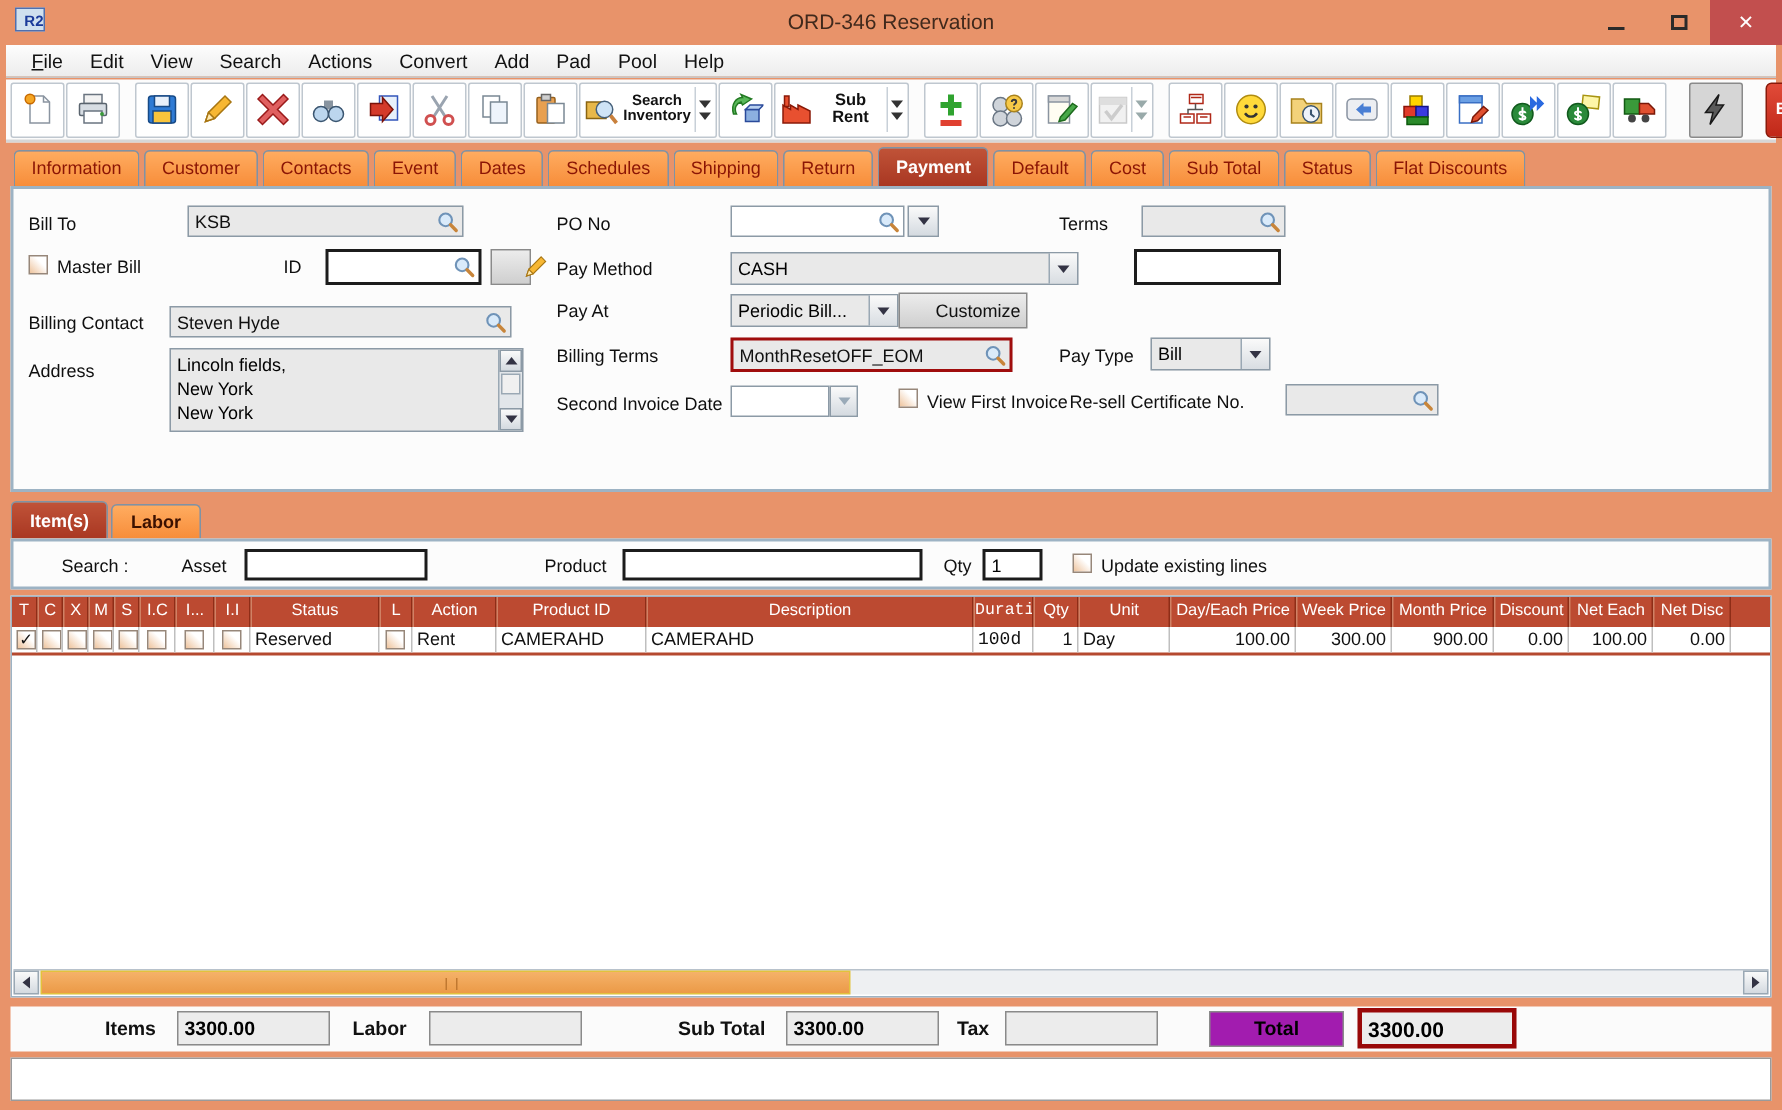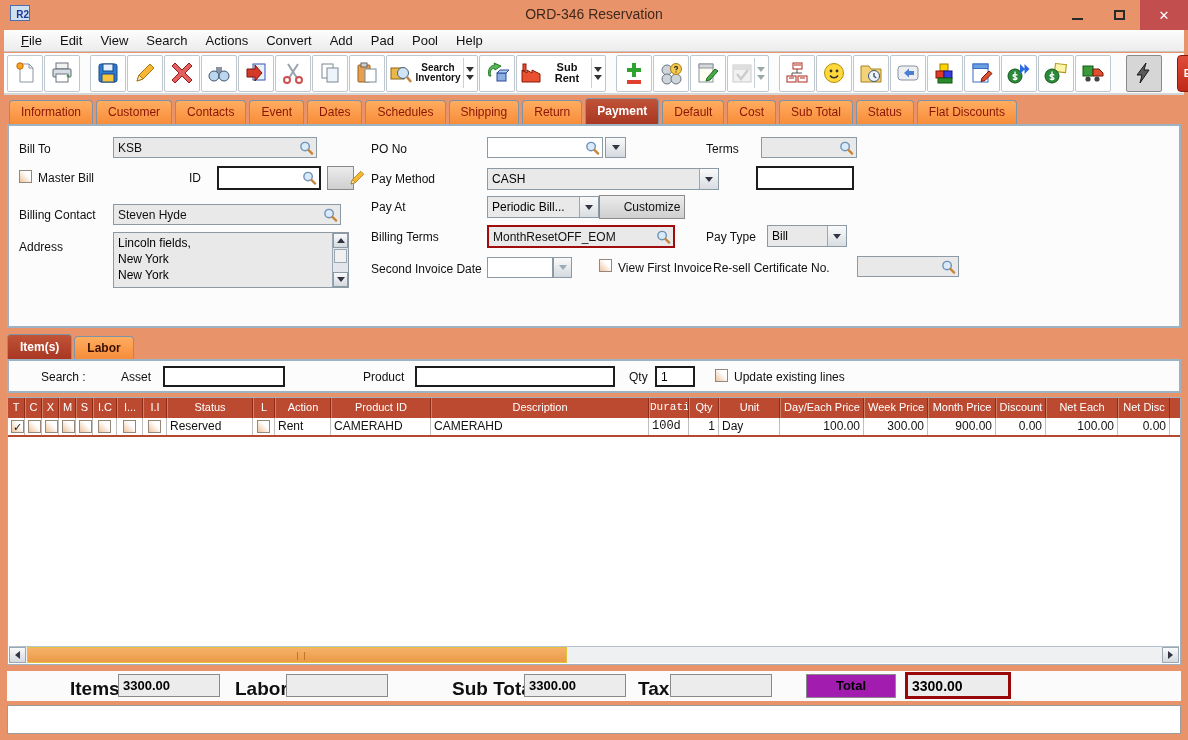--- a/index.html
+++ b/index.html
@@ -81,33 +81,33 @@
   .th:first-child { border-left:none; }
   .trow { display:flex; height:19px; border-bottom:2px solid #b5492f; background:#fff; }
   .td { flex:none; font-size:12px; color:#111; line-height:17px; padding:0 3px; border-right:1px solid #bfbfbf; overflow:hidden; white-space:nowrap; display:flex; align-items:center; }
   .td.num { justify-content:flex-end; }
   .td .cb { position:static; flex:none; margin:auto; }
   .col1 {width:17px;} .col2 {width:24px;} .col3 {width:26px;} .col4 {width:24px;}
   .col-status {width:86px;} .col-l {width:22px;} .col-action {width:56px;}
   .col-pid {width:100px;} .col-desc {width:218px;} .col-dur {width:40px;font-family:Liberation Mono, monospace;}
   .col-qty {width:30px;} .col-unit {width:61px;} .col-dep {width:84px;}
   .col-wp {width:64px;} .col-mp {width:68px;} .col-disc {width:50px;}
-  .col-ne {width:72px;} .col-nd {width:52px;}
+  .col-ne {width:56px;} .col-nd {width:52px;}
 
   
   .hscroll { position:absolute; left:1px; right:1px; bottom:1px; height:17px; background:#eef0f2; border-top:1px solid #b8c2cc; }
   .hs-btn { position:absolute; top:0; width:17px; height:16px; background:linear-gradient(#fafafa,#d4dae0); border:1px solid #9aa8b4; display:flex; align-items:center; justify-content:center; }
   .tri-l { width:0; height:0; border-top:4px solid transparent; border-bottom:4px solid transparent; border-right:5px solid #334; }
   .tri-r { width:0; height:0; border-top:4px solid transparent; border-bottom:4px solid transparent; border-left:5px solid #334; }
   .hs-thumb { position:absolute; left:18px; top:0; width:540px; height:16px; background:linear-gradient(#f5b269,#eb9a47); border:1px solid #e2c23c; }
   .hs-grip { position:absolute; left:50%; top:4px; width:8px; height:8px; border-left:1px solid #c07830; border-right:1px solid #c07830; }
 
   
   .totals { position:absolute; top:671px; left:7px; right:7px; height:30px; background:#fbfbfb; }
-  .tot-lbl { position:absolute; top:7px; font-size:19px; font-weight:bold; color:#111; }
+  .tot-lbl { position:absolute; top:7px; font-size:13px; font-weight:bold; color:#111; }
   .tot-fld { position:absolute; top:3px; height:23px; width:102px; background:#ececec; border:1px solid #8a8a8a; font-size:13px; font-weight:bold; padding:3px 4px 0 4px; }
   .total-label-box { position:absolute; top:3px; left:799px; width:90px; height:24px; background:#a21caf; border:1px solid #8a8a8a; font-size:13px; font-weight:bold; text-align:center; line-height:22px; }
   .total-value { position:absolute; top:1px; left:898px; width:106px; height:27px; background:#ececec; border:3px solid #990808; font-size:14px; font-weight:bold; padding:3px 4px 0 4px; }
 
   
   .statusbar { position:absolute; top:705px; left:7px; right:7px; height:29px; background:#fff; border:1px solid #9a9a9a; }
 </style>
 </head>
 <body>
 
@@ -364,21 +364,21 @@
     <span class="tab active">Payment</span>
     <span class="tab">Default</span>
     <span class="tab">Cost</span>
     <span class="tab">Sub Total</span>
     <span class="tab">Status</span>
     <span class="tab">Flat Discounts</span>
   </div>
 
   <div class="form-panel">
     <span class="lbl" style="left:10px;top:16px">Bill To</span>
-    <div class="fld" style="left:104px;top:11px;width:204px"><span>KSB</span>
+    <div class="fld" style="left:116px;top:11px;width:184px"><span>KSB</span>
       <svg class="mag" viewBox="0 0 16 16">
           <circle cx="6.5" cy="6.5" r="4.5" fill="#d9eafa" stroke="#6f93b8" stroke-width="1.5"></circle>
           <line x1="10" y1="10" x2="14" y2="14" stroke="#c8853a" stroke-width="2.4" stroke-linecap="round"></line>
         </svg></div>
 
     <span class="lbl" style="left:362px;top:16px">PO No</span>
     <div class="fld white" style="left:478px;top:11px;width:116px"><span></span>
       <svg class="mag" viewBox="0 0 16 16">
           <circle cx="6.5" cy="6.5" r="4.5" fill="#d9eafa" stroke="#6f93b8" stroke-width="1.5"></circle>
           <line x1="10" y1="10" x2="14" y2="14" stroke="#c8853a" stroke-width="2.4" stroke-linecap="round"></line>

